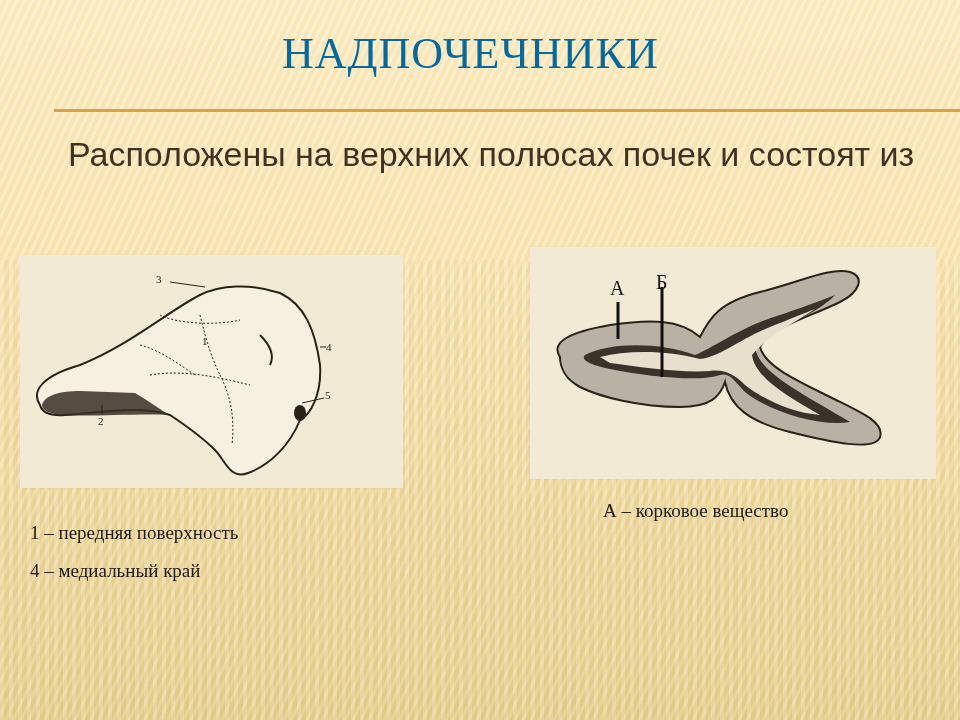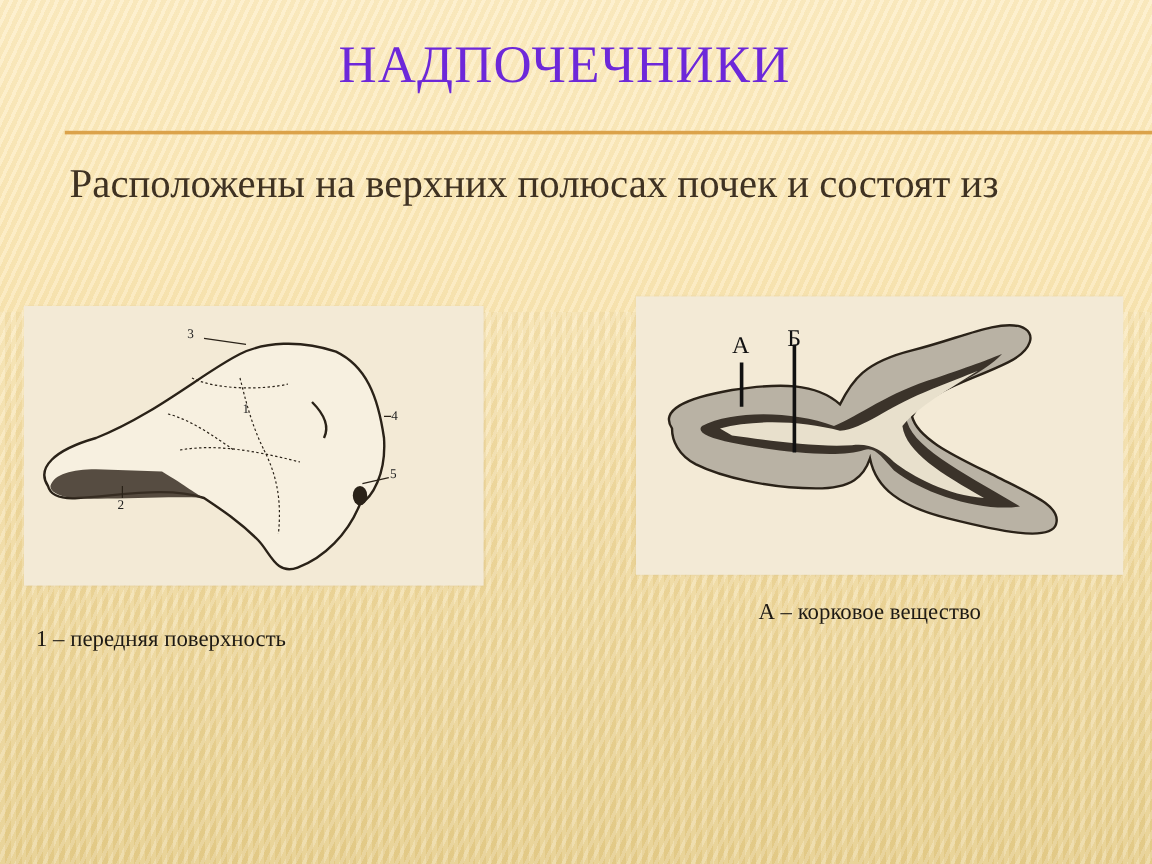--- a/index.html
+++ b/index.html
@@ -11,47 +11,47 @@
     .stripes {
       position: absolute; inset: 0; pointer-events: none;
       background-image: repeating-linear-gradient(115deg, rgba(255,255,255,0.18) 0px, rgba(255,255,255,0.18) 3px, rgba(200,170,90,0.08) 3px, rgba(200,170,90,0.08) 7px);
     }
     .stripes-v {
       position: absolute; left: 0; right: 0; top: 260px; bottom: 0; pointer-events: none;
       background-image: repeating-linear-gradient(90deg, rgba(255,255,255,0.12) 0px, rgba(255,255,255,0.12) 4px, rgba(180,150,80,0.07) 4px, rgba(180,150,80,0.07) 9px);
     }
     .title {
       position: absolute; left: 282px; top: 28px;
-      font-size: 44px; color: #6d28d9; letter-spacing: 1px; font-weight: normal;
+      font-size: 44px; color: #0369a1; letter-spacing: 1px; font-weight: normal;
     }
     .divider {
       position: absolute; left: 54px; right: 0; top: 109px; height: 3px;
       background: #dba24a;
     }
     .body-text {
-      position: absolute; left: 10px; top: 128px; width: 940px;
+      position: absolute; left: 20px; top: 128px; width: 940px;
       font-size: 34px; line-height: 52px; color: #3f3222;
-      font-family: Liberation Serif, serif; transform-origin: left top;
+      font-family: Liberation Sans, sans-serif; transform-origin: left top;
     }
     .body-text .indent { display: inline-block; width: 48px; }
     .figure {
       position: absolute; background: #f3ead6;
       box-shadow: 0 0 2px rgba(0,0,0,0.05);
     }
     .fig-left { left: 20px; top: 255px; width: 383px; height: 233px; }
     .fig-right { left: 530px; top: 247px; width: 406px; height: 232px; }
     .fig-label {
       position: absolute; font-size: 11px; color: #222; font-family: "Liberation Serif", serif;
     }
     .fig-label-big { font-size: 20px; color: #111; }
     .legend {
       position: absolute; font-size: 19px; color: #1e1a14; line-height: 38px;
     }
     .legend-left { left: 30px; top: 514px; }
-    .legend-right { left: 632px; top: 492px; font-family: Liberation Serif, serif; }
+    .legend-right { left: 603px; top: 492px; font-family: Liberation Serif, serif; }
     .legend-item { white-space: nowrap; }
     svg { position: absolute; left: 0; top: 0; }
   </style>
 </head>
 <body>
 
 <div class="stripes"></div>
 <div class="stripes-v"></div>
 
 <div class="title">НАДПОЧЕЧНИКИ</div>
@@ -91,17 +91,18 @@
     <path d="M70,110 C100,102 140,104 170,112 C190,110 210,92 240,80 C260,72 275,66 285,62 C260,78 235,92 222,108 C225,130 255,148 290,168 C260,166 230,150 215,138 C205,128 195,122 180,124 C150,126 110,120 80,116 Z" fill="#e8e0cc"></path>
     <line x1="88" y1="55" x2="88" y2="92" stroke="#111" stroke-width="3"></line>
     <line x1="132" y1="40" x2="132" y2="130" stroke="#111" stroke-width="3"></line>
   </svg>
   <span class="fig-label fig-label-big" style="left:80px; top:30px;">А</span>
   <span class="fig-label fig-label-big" style="left:126px; top:24px;">Б</span>
 </div>
 
 <div class="legend legend-left">
   <div class="legend-item">1 – передняя поверхность</div>
+  <div class="legend-item">4 – медиальный край</div>
 </div>
 
 <div class="legend legend-right">
   <div class="legend-item">А – корковое вещество</div>
 </div>
 
 </body></html>

